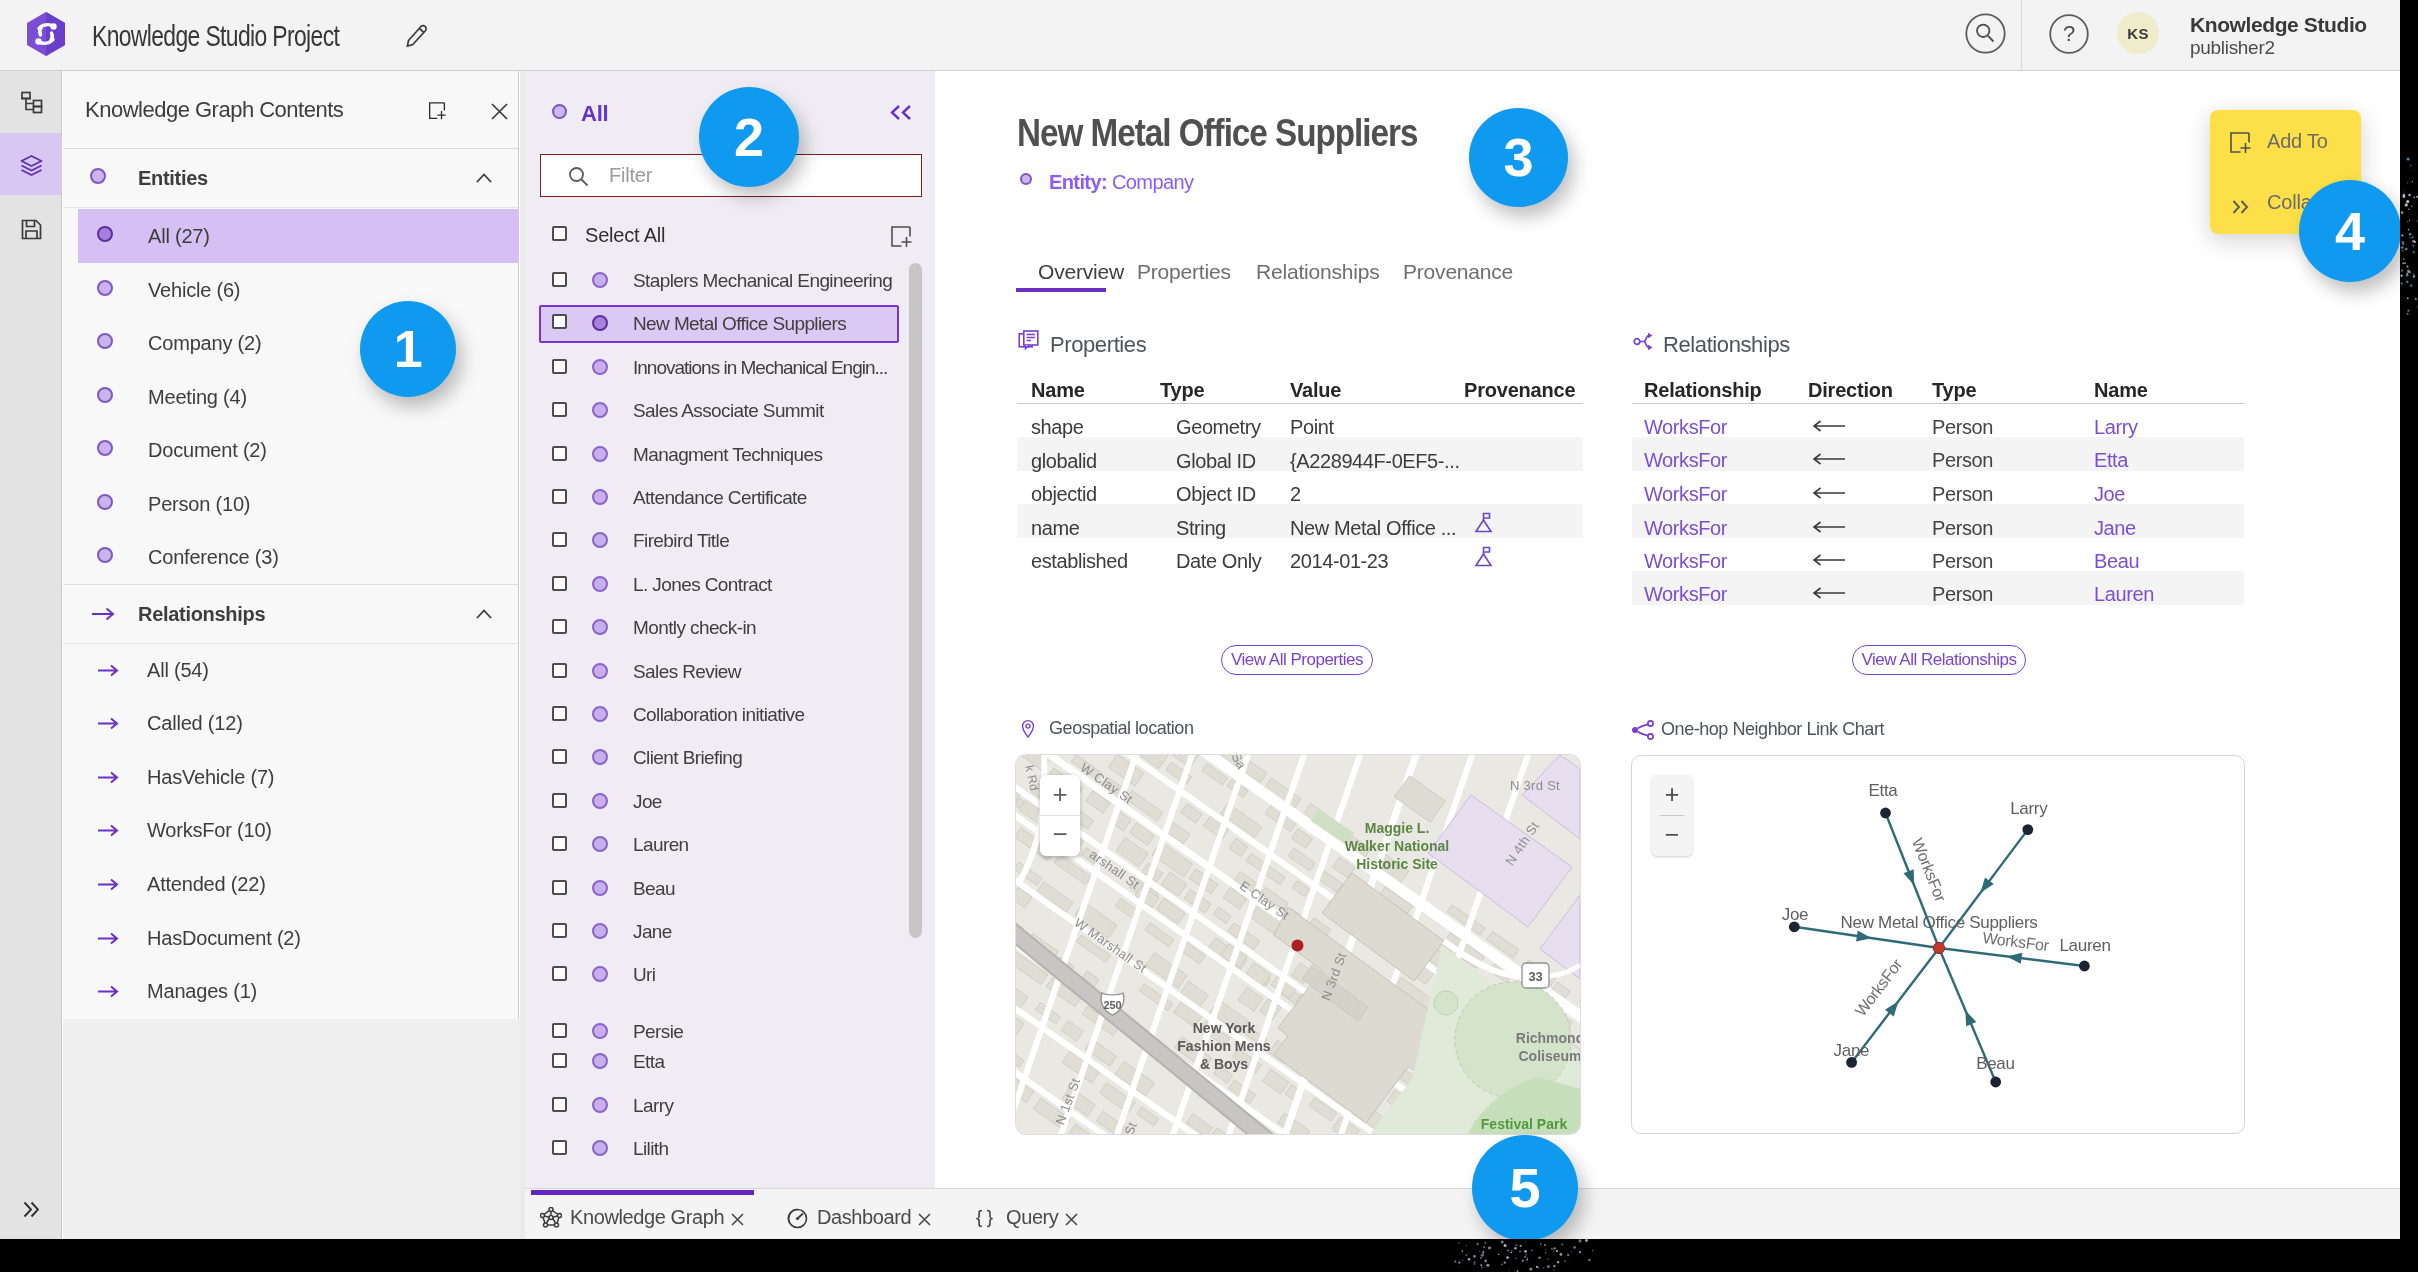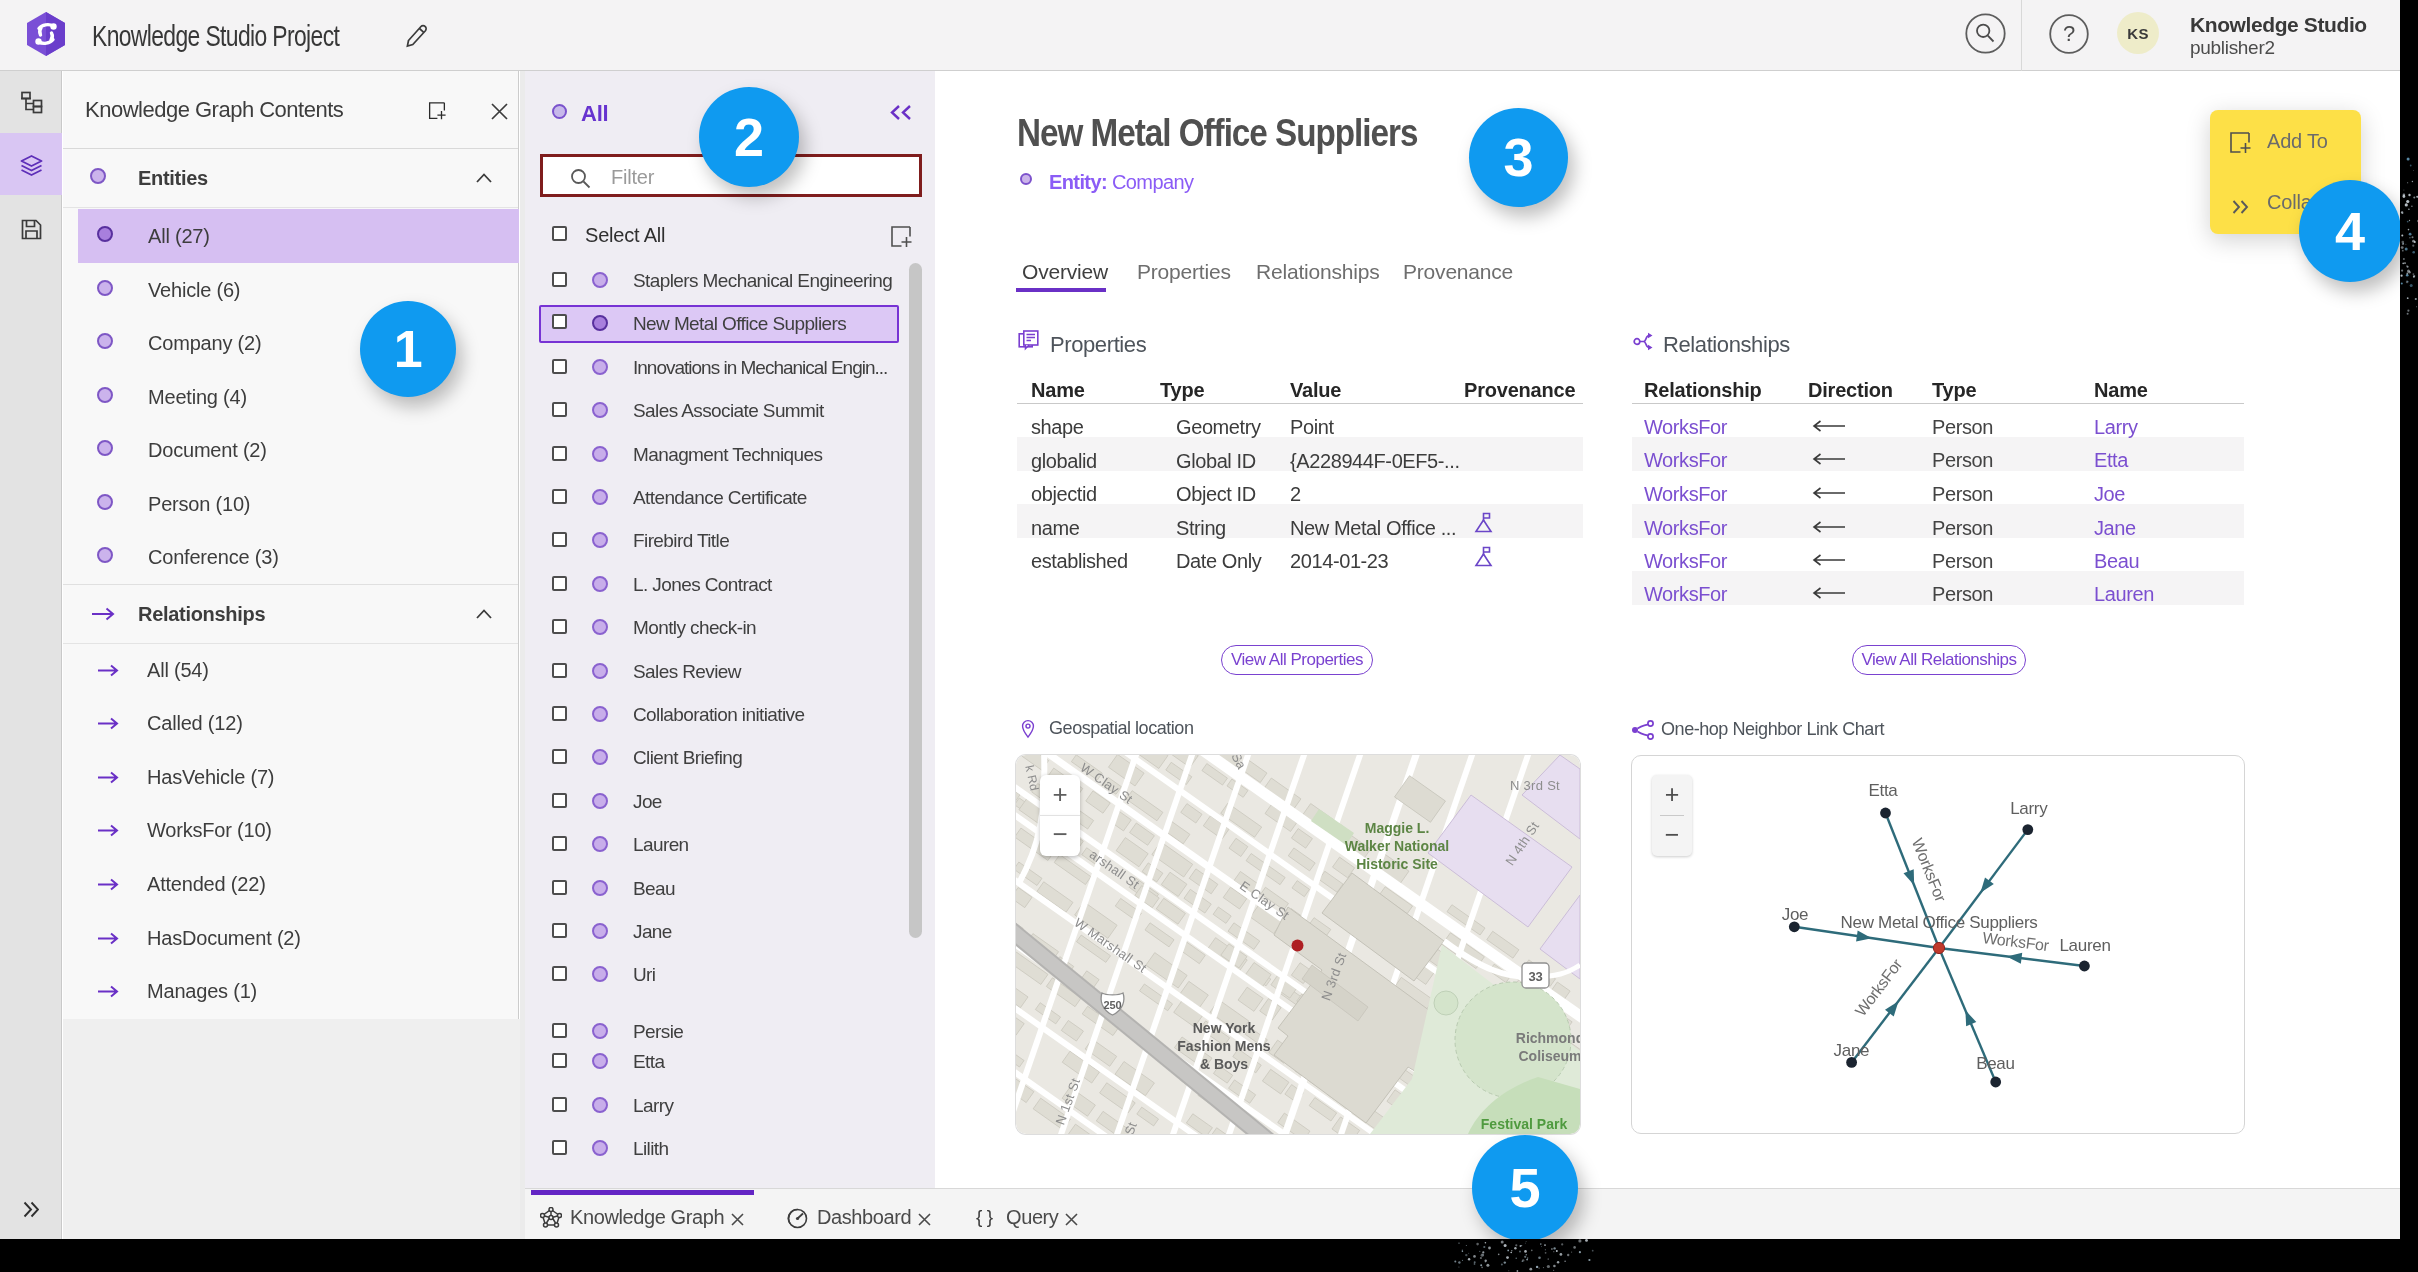--- a/index.html
+++ b/index.html
@@ -32,21 +32,21 @@
   .row .lbl { position:absolute; left:70px; top:50%; transform:translateY(-50%); font-size:20px; color:#3d3d3d; }
   .row.grow .lbl { left:75px; }
   .grow .lbl { font-weight:bold; letter-spacing:-0.3px; }
   .row.rel .lbl { left:69px; }
   .row.rel::before { content:""; position:absolute; left:34px; top:50%; margin-top:-7px; width:24px; height:14px;
     background:none; }
 
   
   #gap12 { position:absolute; left:520px; top:71px; width:5px; height:1168px; background:#ebebeb; }
   #p2 { position:absolute; left:525px; top:71px; width:410px; height:1117px; background:#efedf3; }
-  #p2 .filter { position:absolute; left:15px; top:83px; width:382px; height:43px; background:#fff; border:3px solid #7f1d1d; }
+  #p2 .filter { position:absolute; left:15px; top:83px; width:382px; height:43px; background:#fff; border:1px solid #7f1d1d; }
   #p2 .filter .ph { position:absolute; left:68px; top:9px; font-size:20px; color:#9a9a9a; }
   .cb { position:absolute; width:15px; height:15px; background:#fff; border:2px solid #4d4d4d; border-radius:2px; }
   .itemrow { position:absolute; left:14px; width:360px; height:38px; }
   .itemrow .cb { left:13px; top:10px; }
   .itemrow .circ { position:absolute; left:53px; top:10px; width:16px; height:16px; border-radius:50%; background:#c8aeea; border:2px solid #8a62cf; }
   .itemrow .lbl { position:absolute; left:94px; top:50%; transform:translateY(-50%); font-size:19px; color:#3f3f3f; letter-spacing:-0.6px; white-space:nowrap; }
 
   
   #main { position:absolute; left:936px; top:72px; width:1464px; height:1116px; background:#fff; }
   #mtitle { position:absolute; font-size:39px; font-weight:600; color:#505050; letter-spacing:-1.2px; transform:scaleX(0.853); transform-origin:0 0; }
@@ -377,21 +377,21 @@
           <div class="circ"></div>
           <div class="lbl">Lilith</div>
       </div>
     </div>
     <div style="position:absolute;left:384px;top:192px;width:13px;height:675px;border-radius:7px;background:#c6c6c6;"></div>
   </div>
   <div id="main">
     <div id="mtitle" style="left:81px; top:39px;">New Metal Office Suppliers</div>
     <div style="position:absolute;left:84px;top:101px;width:12px;height:12px;border-radius:50%;background:#cbb4ea;border:2px solid #7d52cc;"></div>
     <div style="position:absolute;left:113px;top:99px;font-size:20px;color:#8b5cf6;letter-spacing:-0.6px;"><b>Entity:</b> Company</div>
-    <div style="position:absolute;left:86px;top:188px;font-size:21px;color:#3f3f3f;">Overview</div>
+    <div style="position:absolute;left:102px;top:188px;font-size:21px;color:#3f3f3f;">Overview</div>
     <div style="position:absolute;left:201px;top:188px;font-size:21px;color:#6e6e6e;">Properties</div>
     <div style="position:absolute;left:320px;top:188px;font-size:21px;color:#6e6e6e;">Relationships</div>
     <div style="position:absolute;left:467px;top:188px;font-size:21px;color:#6e6e6e;">Provenance</div>
     <div style="position:absolute;left:80px;top:216px;width:90px;height:4px;background:#6a30c6;"></div>
 
     <svg class="abs" style="left:82px;top:258px;" width="21" height="21" viewBox="0 0 21 21" fill="none" stroke="#7a3fd0" stroke-width="1.6">
       <rect x="1.2" y="3.8" width="13" height="13"></rect>
         <rect x="5.8" y="1" width="14" height="14" fill="#fff"></rect>
       <path d="M8.5 4.5 H17 M8.5 7.5 H17 M8.5 10.5 H13"></path>
       <path d="M7.5 15 L7.5 18.5 L11 15" fill="#fff"></path>

